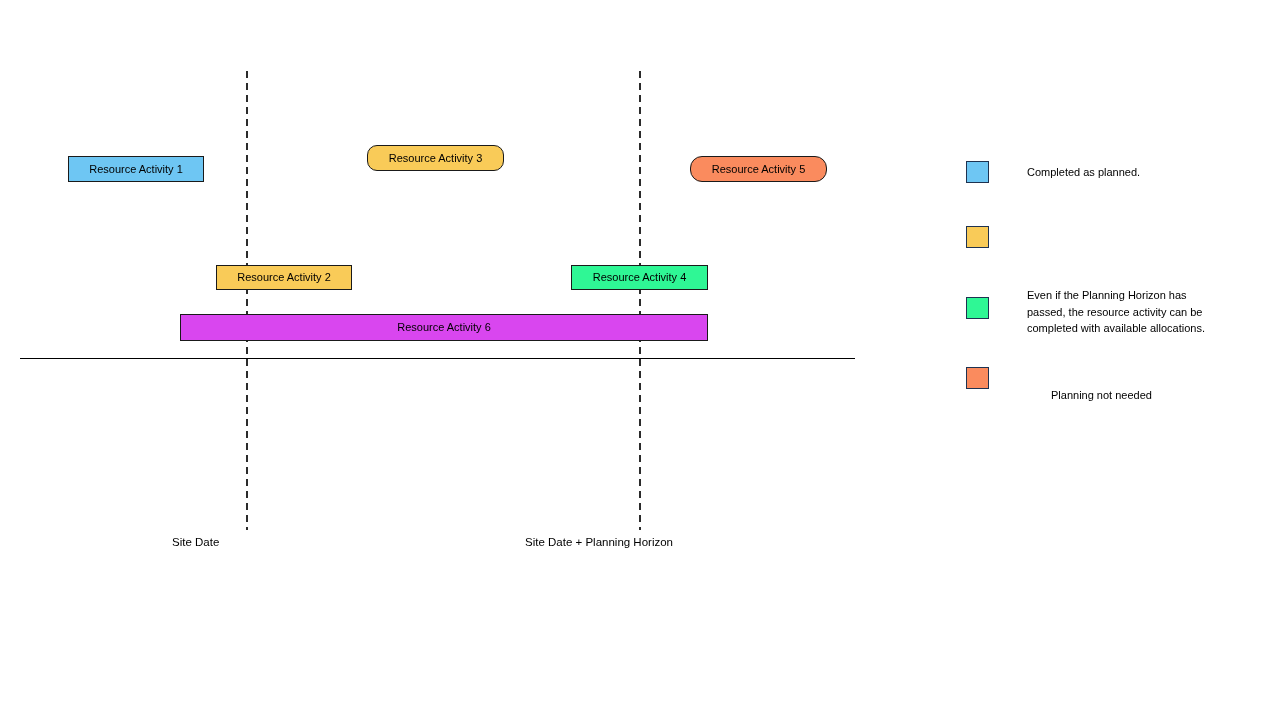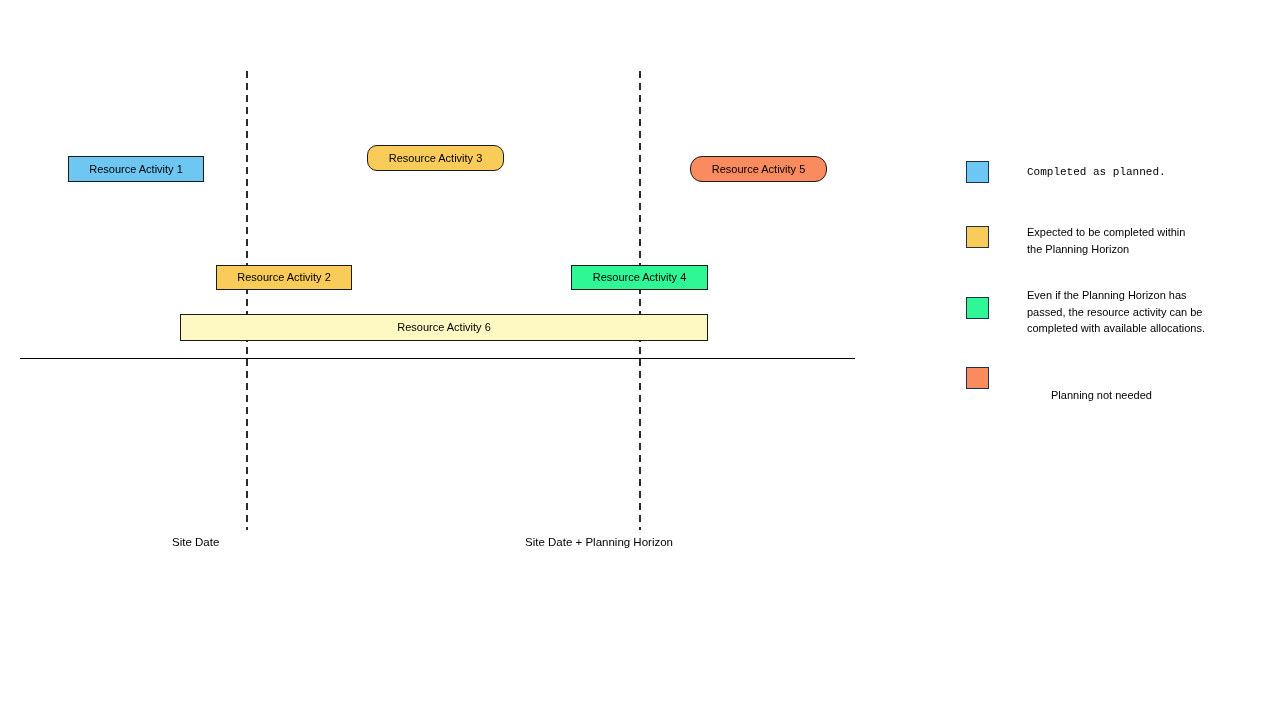--- a/index.html
+++ b/index.html
@@ -77,31 +77,29 @@
   <div class="vline" style="left: 639px;"></div>
   <div class="baseline"></div>
 
   <div class="activity" style="left: 68px; top: 156px; width: 136px; height: 26px; background-color: rgb(110, 198, 243);">Resource Activity 1</div>
   <div class="activity" style="left: 367px; top: 145px; width: 137px; height: 26px; background-color: rgb(249, 203, 88); border-radius: 10px;">Resource Activity 3</div>
   <div class="activity" style="left: 690px; top: 156px; width: 137px; height: 26px; background-color: rgb(250, 139, 94); border-radius: 12px;">Resource Activity 5</div>
 
   <div class="activity" style="left: 179px; top: 265px; width: 136px; height: 25px; background-color: rgb(249, 203, 88); margin-left: 37px;">Resource Activity 2</div>
   <div class="activity" style="left: 571px; top: 265px; width: 137px; height: 25px; background-color: rgb(47, 247, 149);">Resource Activity 4</div>
 
-  <div class="activity" style="left: 180px; top: 314px; width: 528px; height: 27px; background-color: #fef9c3;">Resource Activity 6</div>
+  <div class="activity" style="left: 180px; top: 314px; width: 528px; height: 27px; background-color: #d946ef;">Resource Activity 6</div>
 
   <div class="axis-label" style="left: 172px; top: 536px; width: 150px;">Site Date</div>
   <div class="axis-label" style="left: 525px; top: 536px; width: 230px;">Site Date + Planning Horizon</div>
 
   <div class="legend-swatch" style="top: 161px; background-color: rgb(110, 198, 243);"></div>
-  <div class="legend-text" style="top: 164px; font-family: Liberation Mono, monospace;">Completed as planned.</div>
+  <div class="legend-text" style="top: 164px;">Completed as planned.</div>
 
   <div class="legend-swatch" style="top: 226px; background-color: rgb(249, 203, 88);"></div>
-  <div class="legend-text" style="top: 224px;">Expected to be completed within
-the Planning Horizon</div>
 
   <div class="legend-swatch" style="top: 297px; background-color: rgb(47, 247, 149);"></div>
   <div class="legend-text" style="top: 287px;">Even if the Planning Horizon has
 passed, the resource activity can be
 completed with available allocations.</div>
 
   <div class="legend-swatch" style="top: 367px; background-color: rgb(250, 139, 94);"></div>
   <div class="legend-text" style="top: 387px; margin-left: 24px;">Planning not needed</div>
 
 </div>

